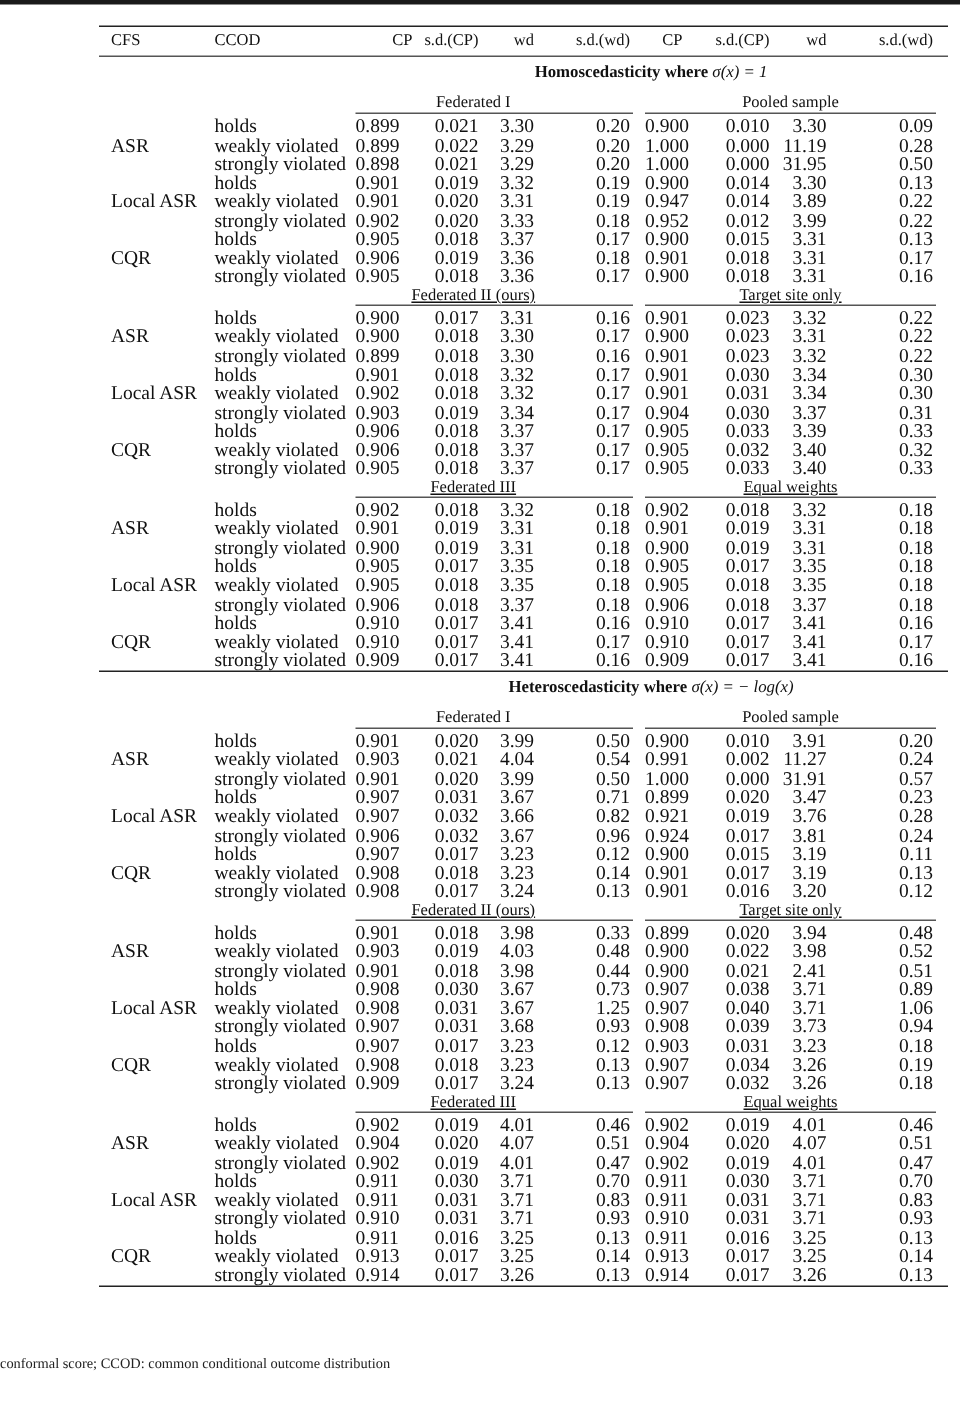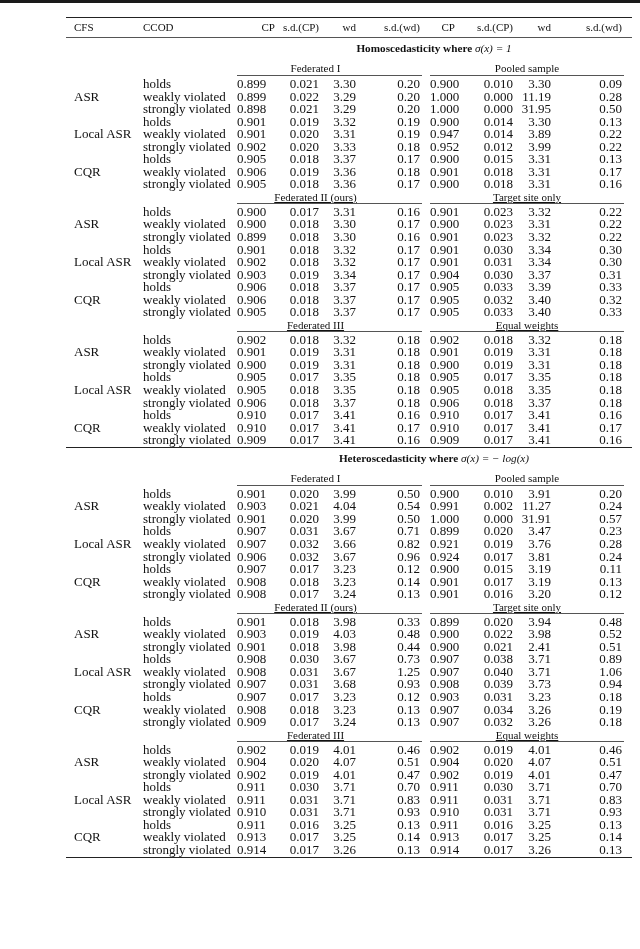--- a/index.html
+++ b/index.html
@@ -747,13 +747,14 @@
         <span class="cell c5">0.914</span>
         <span class="cell c6">0.017</span>
         <span class="cell c7">3.26</span>
         <span class="cell c8">0.13</span>
       </div>
     </div>
   <div class="rule-thick"></div>
 </div>
 
 <div class="footnotes">
+  <div class="foot-line">conformal score; CCOD: common conditional outcome distribution</div>
 </div>
 
 </body></html>

